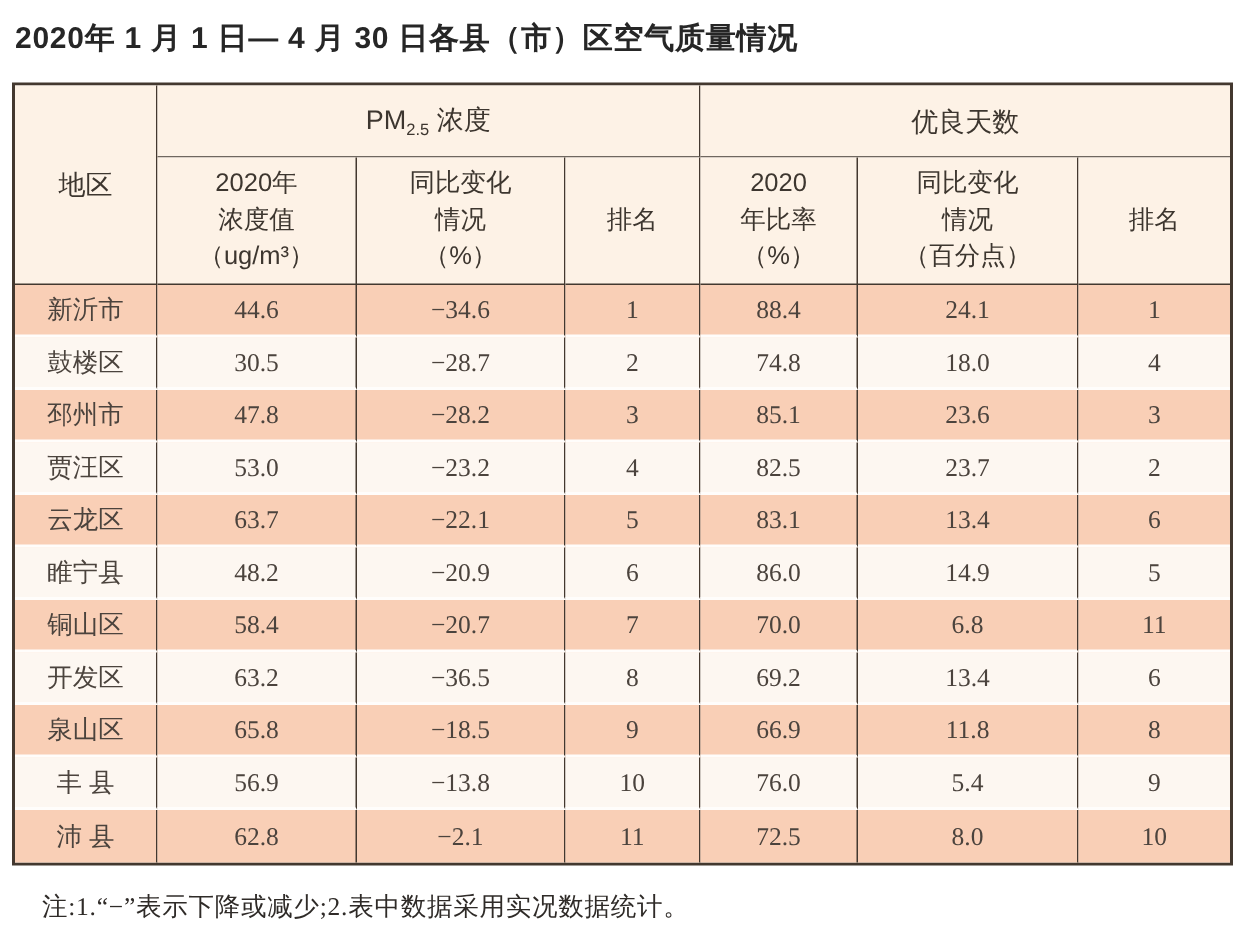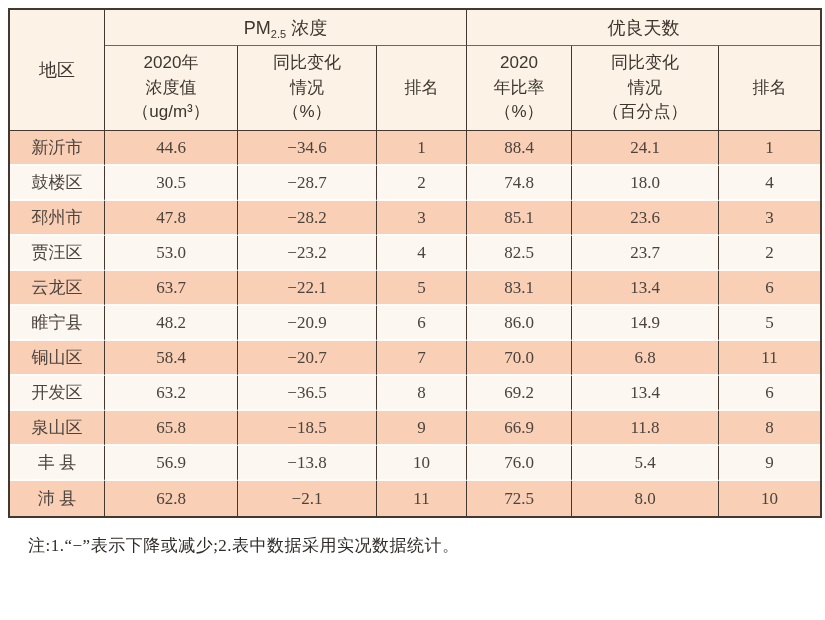--- a/index.html
+++ b/index.html
@@ -38,21 +38,21 @@
   th, td {
     text-align: center;
     vertical-align: middle;
     font-weight: normal;
   }
   
   th:not(:last-child), td:not(:last-child) { border-right: 1px solid var(--border-dark); }
   
   thead th { background: var(--header-cream); font-size: 17px; color: #3d362f; }
   
-  tr.group-row th { height: 36px; font-size: 18px; }
+  tr.group-row th { height: 48px; font-size: 18px; }
   tr.group-row th.group { border-bottom: 1px solid var(--header-line); }
   
   tr.sub-row th { height: 85px; border-bottom: 1px solid var(--border-dark); line-height: 1.45; }
   th.region-h { border-bottom: 1px solid var(--border-dark); font-size: 17px; }
   sub.pm-sub { font-size: 11px; vertical-align: -4px; }
   
   tbody td {
     height: 35px;
     font-size: 17px;
     border-bottom: 2px solid var(--row-gap);
@@ -67,20 +67,21 @@
     font-size: 17px;
     color: #2f2b28;
     font-family: "Liberation Serif", serif;
     letter-spacing: 0.5px;
   }
 </style>
 </head>
 <body>
 
 <div class="page">
+  <div class="title">2020年 1 月 1 日— 4 月 30 日各县（市）区空气质量情况</div>
 
   <table class="aq">
     <colgroup>
       <col style="width:95px">
         <col style="width:133px">
         <col style="width:139px">
         <col style="width:90px">
       <col style="width:105px">
         <col style="width:147px">
         <col style="width:101px">

